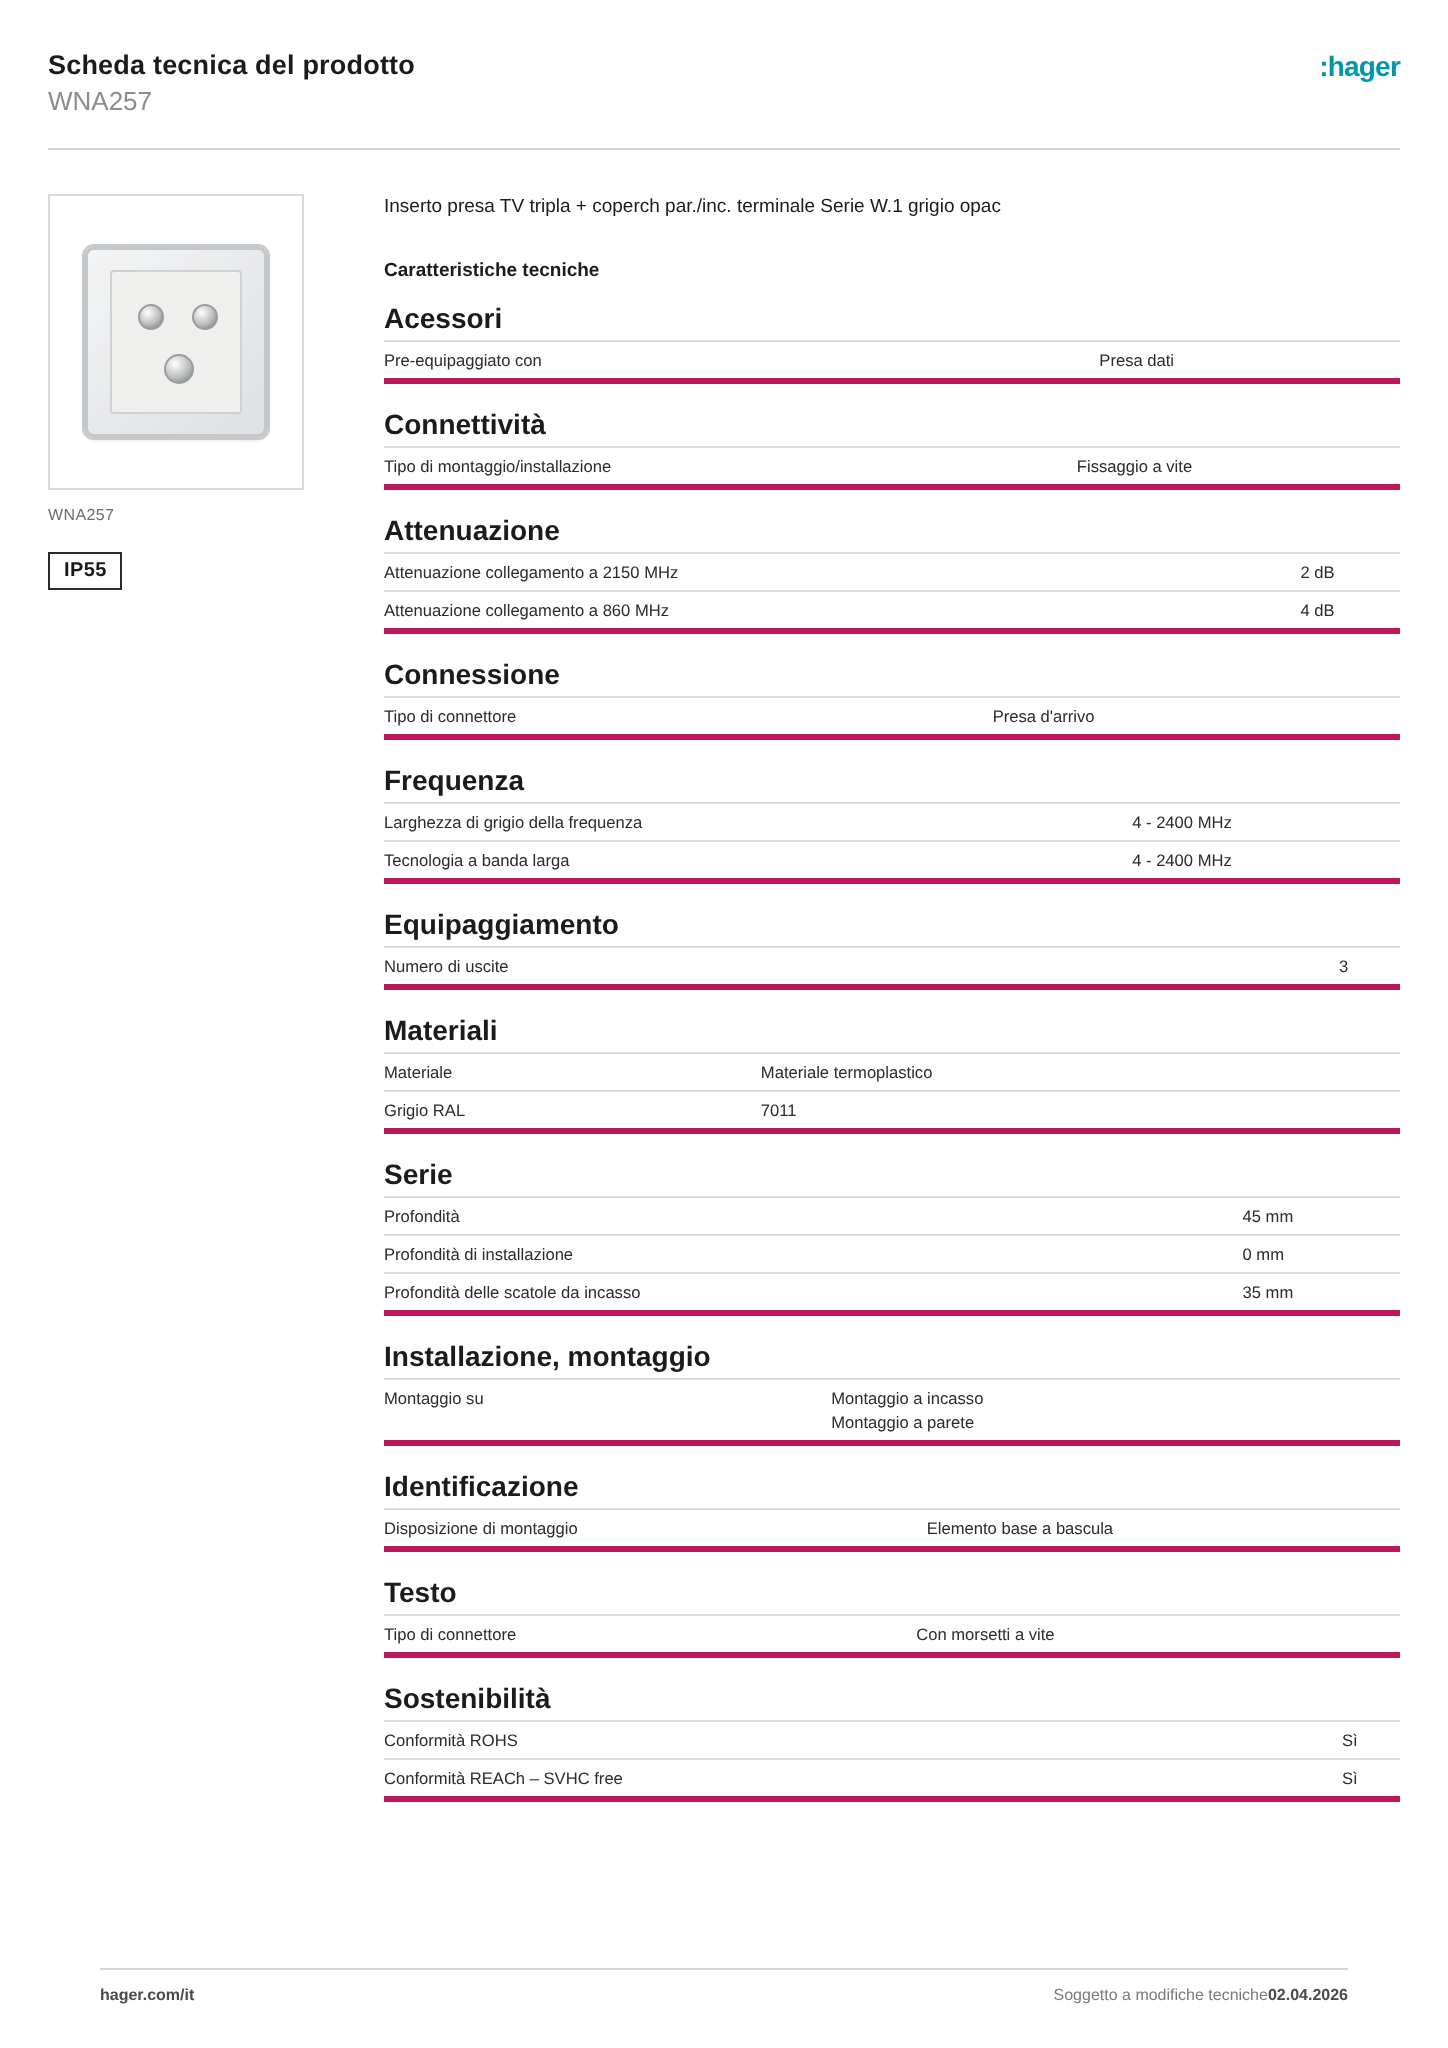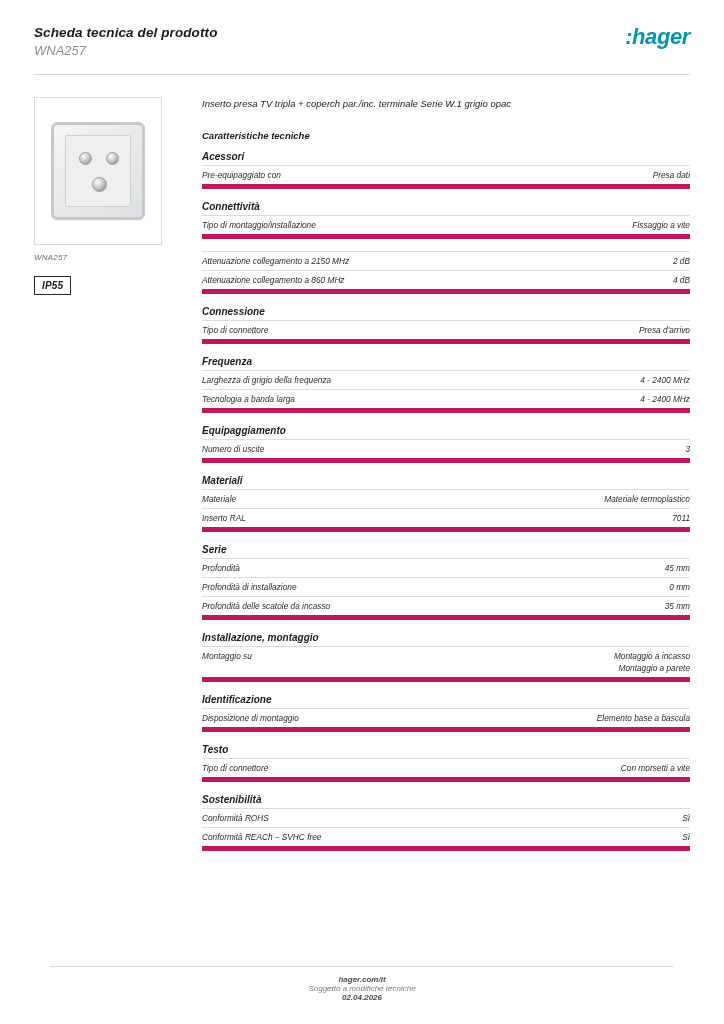--- a/index.html
+++ b/index.html
@@ -12,22 +12,21 @@
     width: 724px;
     height: 1024px;
     font-family: "Liberation Sans", sans-serif;
     color: #1a1a1a;
     position: relative;
   }
   .page {
     width: 724px;
     height: 1024px;
     position: relative;
-    padding: 0 34px;
-    font-style: italic;
+    padding: 0 24px;
   }
 
   
   .header {
     display: flex;
     align-items: flex-start;
     justify-content: space-between;
     padding-top: 22px;
     padding-bottom: 14px;
     border-bottom: 1px solid #d7d7d7;
@@ -40,21 +39,21 @@
     letter-spacing: 0.1px;
     line-height: 1.35;
   }
   .doc-subtitle {
     font-size: 13px;
     color: #8c8c8c;
     line-height: 1.35;
     font-weight: normal;
   }
   .logo {
-    font-size: 22px;
+    font-size: 14px;
     font-weight: bold;
     color: #0098a8;
     letter-spacing: -0.4px;
     line-height: 1;
     padding-top: 4px;
   }
 
   
   .content {
     display: flex;
@@ -139,66 +138,65 @@
   .section-heading {
     font-size: 9.5px;
     font-weight: bold;
     color: #1b1b1b;
     margin-bottom: 10px;
   }
   .group {
     margin-bottom: 12px;
   }
   .group-title {
-    font-size: 10px;
+    font-size: 14px;
     font-weight: bold;
     color: #1b1b1b;
     padding-bottom: 3px;
   }
   table.spec {
     width: 100%;
     border-collapse: collapse;
   }
   table.spec tr {
     border-top: 1px solid #dcdcdc;
   }
   table.spec tr:last-child {
-    border-bottom: 5px solid #be185d;
+    border-bottom: 3px solid #be185d;
     margin-left: 36px;
   }
   table.spec td {
     font-size: 8.3px;
     color: #2b2b2b;
     padding: 3px 0 3px 0;
     vertical-align: top;
     line-height: 1.45;
   }
   table.spec td.label {
     text-align: left;
     padding-right: 10px;
   }
   table.spec td.value {
-    text-align: right;
+    text-align: left;
     white-space: pre-line;
   }
 
   
   .footer {
     position: absolute;
     left: 50px;
     right: 50px;
     bottom: 22px;
     border-top: 1px solid #d7d7d7;
     padding-top: 8px;
     display: flex;
     align-items: center;
     justify-content: space-between;
     font-size: 8px;
     color: #4a4a4a;
-    flex-direction: column;
   }
   .footer .center {
     color: #7a7a7a;
     flex: 1 1 auto;
     text-align: right;
   }
   .footer .left { font-weight: bold; }
   .footer .right { font-weight: bold; }
 </style>
 </head>
@@ -252,20 +250,21 @@
             <table class="spec">
               <tbody>
                 <tr>
                   <td class="label">Tipo di montaggio/installazione</td>
                   <td class="value">Fissaggio a vite</td>
                 </tr>
               </tbody>
             </table>
           </div>
           <div class="group">
+            <div class="group-title">Attenuazione</div>
             <table class="spec">
               <tbody>
                 <tr>
                   <td class="label">Attenuazione collegamento a 2150 MHz</td>
                   <td class="value">2 dB</td>
                 </tr>
                 <tr>
                   <td class="label">Attenuazione collegamento a 860 MHz</td>
                   <td class="value">4 dB</td>
                 </tr>
@@ -311,21 +310,21 @@
           </div>
           <div class="group">
             <div class="group-title">Materiali</div>
             <table class="spec">
               <tbody>
                 <tr>
                   <td class="label">Materiale</td>
                   <td class="value">Materiale termoplastico</td>
                 </tr>
                 <tr>
-                  <td class="label">Inserto RAL</td>
+                  <td class="label">Grigio RAL</td>
                   <td class="value">7011</td>
                 </tr>
               </tbody>
             </table>
           </div>
           <div class="group">
             <div class="group-title">Serie</div>
             <table class="spec">
               <tbody>
                 <tr>

